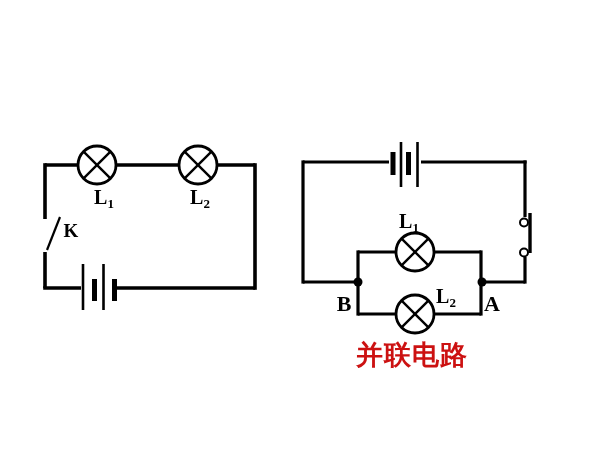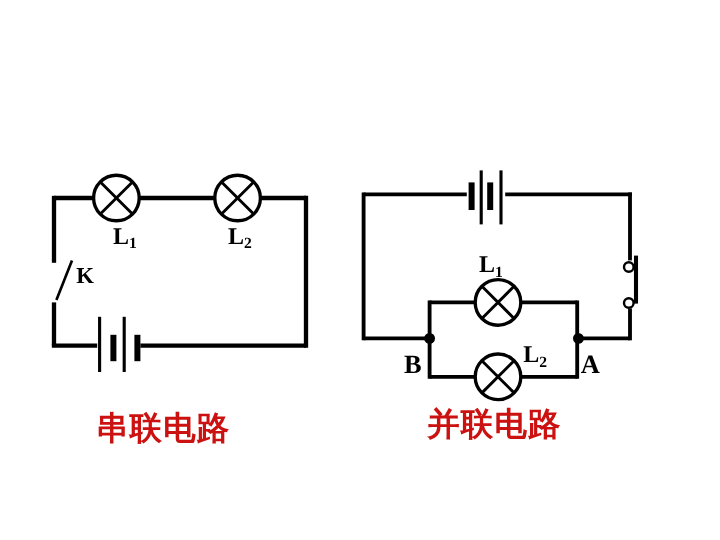--- a/index.html
+++ b/index.html
@@ -132,17 +132,16 @@
   <div class="lbl switch-label" style="left:71px;top:230px;">K</div>
 
   <div class="lbl lamp-label" style="left:409px;top:222px;"><span>L</span><sub>1</sub></div>
 
   <div class="lbl lamp-label" style="left:446px;top:297px;"><span>L</span><sub>2</sub></div>
 
   <div class="lbl node-label" style="left:344px;top:304px;">B</div>
 
   <div class="lbl node-label" style="left:492px;top:304px;">A</div>
 
-  <div class="circuit-title" style="left:136px;top:357px;">串联电路</div>
 
   <div class="circuit-title" style="left:412px;top:357px;font-family:Liberation Mono, monospace;">并联电路</div>
 
 </div>
 
 </body></html>

